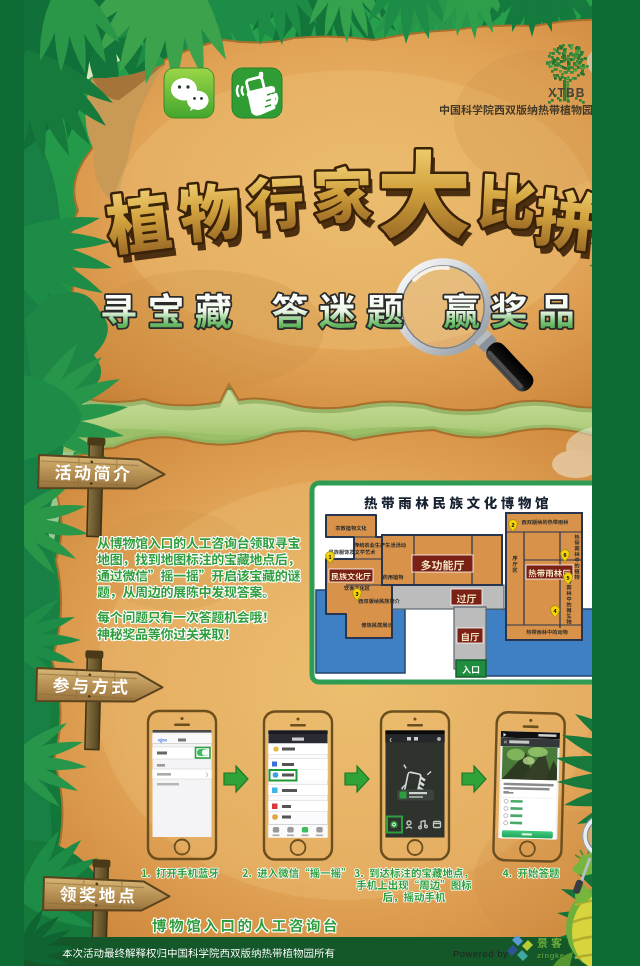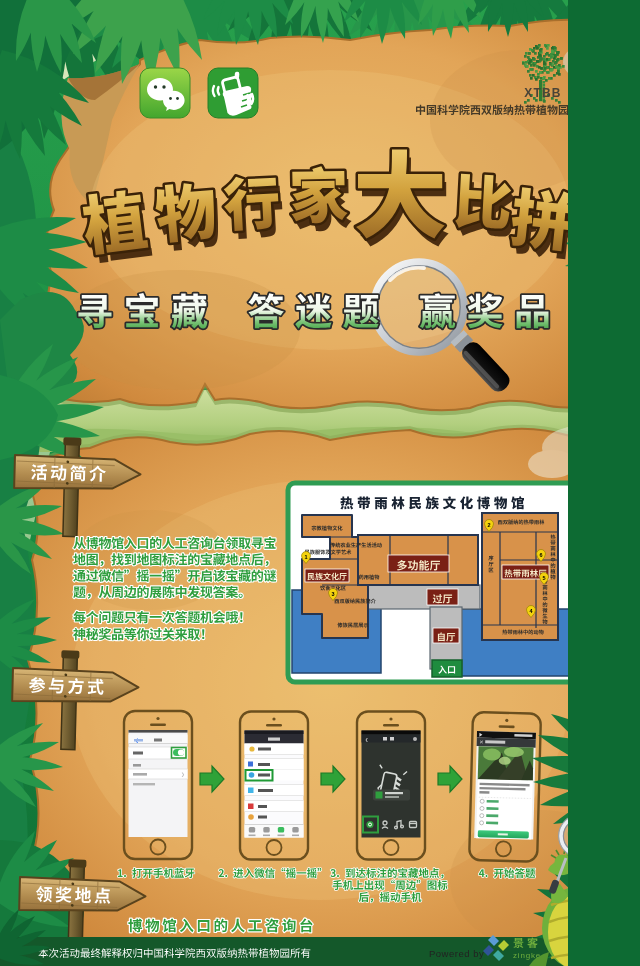--- a/index.html
+++ b/index.html
@@ -1,12 +1,12 @@
 <!DOCTYPE html>
-<html><head><meta charset="utf-8"><style>html,body{margin:0;padding:0;background:#0d6b33;font-family:"Liberation Sans",sans-serif;}#poster{position:relative;width:568px;height:966px;overflow:hidden;}</style></head><body>
+<html><head><meta charset="utf-8"><style>html,body{margin:0;padding:0;background:#0d6b33;font-family:"Liberation Sans",sans-serif;}#poster{position:relative;width:568px;height:966px;overflow:hidden;padding-left:24px;}</style></head><body>
 <div id="poster"><svg width="640" height="966" viewBox="0 0 640 966" xmlns="http://www.w3.org/2000/svg">
       <defs>
 <linearGradient id="bgG" x1="0" y1="0" x2="0" y2="1">
  <stop offset="0" stop-color="#27a04c"></stop>
           <stop offset="0.5" stop-color="#1b8c43"></stop>
           <stop offset="1" stop-color="#0e6d34"></stop>
 </linearGradient>
 <radialGradient id="parchU" cx="0.5" cy="0.45" r="0.78">
  <stop offset="0" stop-color="#eab968"></stop>
           <stop offset="0.5" stop-color="#e2a558"></stop>

